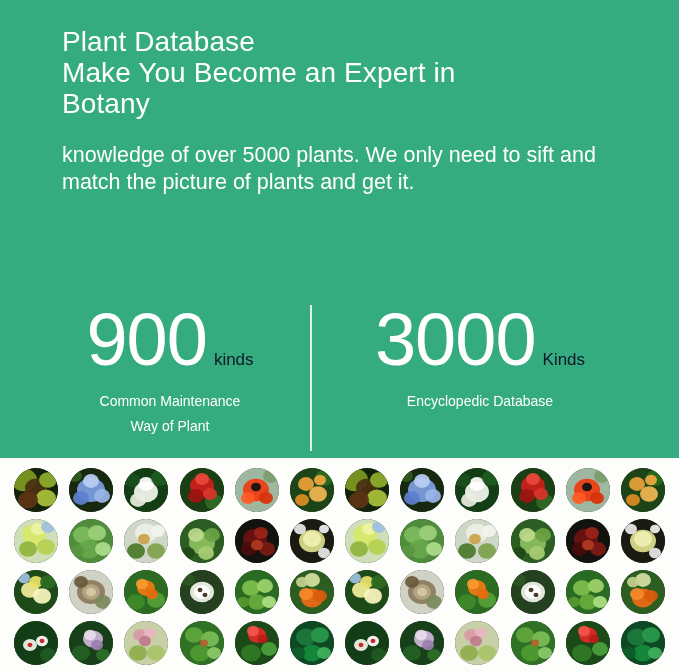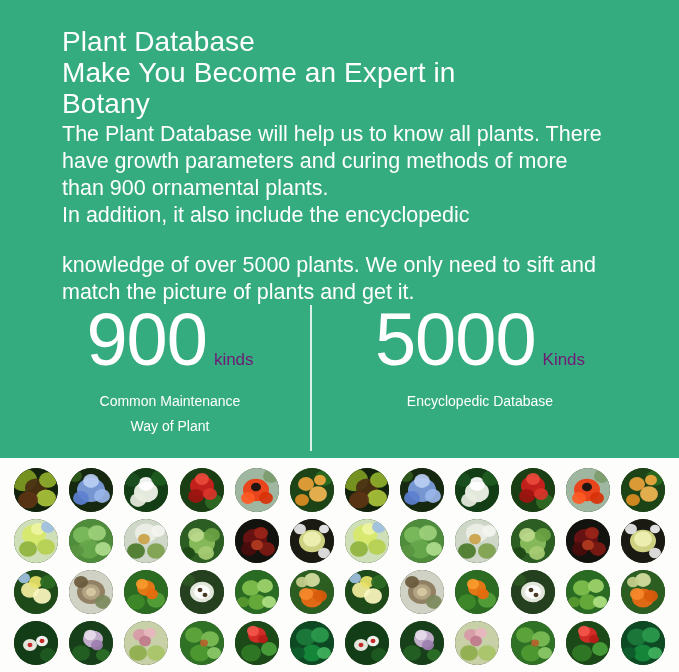--- a/index.html
+++ b/index.html
@@ -91,21 +91,21 @@
     font-weight: 400;
     letter-spacing: -1px;
     color: #ffffff;
   }
 
   .stat-unit {
     font-size: 17px;
     line-height: 17px;
     font-weight: 400;
     margin-left: 7px;
-    color: #701a75;
+    color: #0f172a;
   }
 
   .stat-caption {
     font-size: 14px;
     line-height: 25px;
     font-weight: 400;
     color: #ffffff;
     white-space: pre-line;
   }
 
@@ -155,44 +155,40 @@
 </head>
 <body>
 
 <div id="page">
 
   <section id="hero">
     <div id="hero-inner">
       <h1 class="headline">Plant Database
 Make You Become an Expert in
 Botany</h1>
-      <p class="paragraph">The Plant Database will help us to know all plants. There
-have growth parameters and curing methods of more
-than 900 ornamental plants.
-In addition, it also include the encyclopedic</p>
       <p class="paragraph second">knowledge of over 5000 plants. We only need to sift and
 match the picture of plants and get it.</p>
     </div>
 
     <div id="stats">
 
       <div class="stat-block left">
         <div class="stat-number-row">
           <span class="stat-number">900</span>
           <span class="stat-unit">kinds</span>
         </div>
         <div class="stat-caption">Common Maintenance
 Way of Plant</div>
       </div>
 
       <div id="stat-divider"></div>
 
       <div class="stat-block right">
         <div class="stat-number-row">
-          <span class="stat-number">5000</span>
+          <span class="stat-number">3000</span>
           <span class="stat-unit">Kinds</span>
         </div>
         <div class="stat-caption">Encyclopedic Database</div>
       </div>
 
     </div>
   </section>
 
   <section id="gallery">
     <div class="gal-row">

